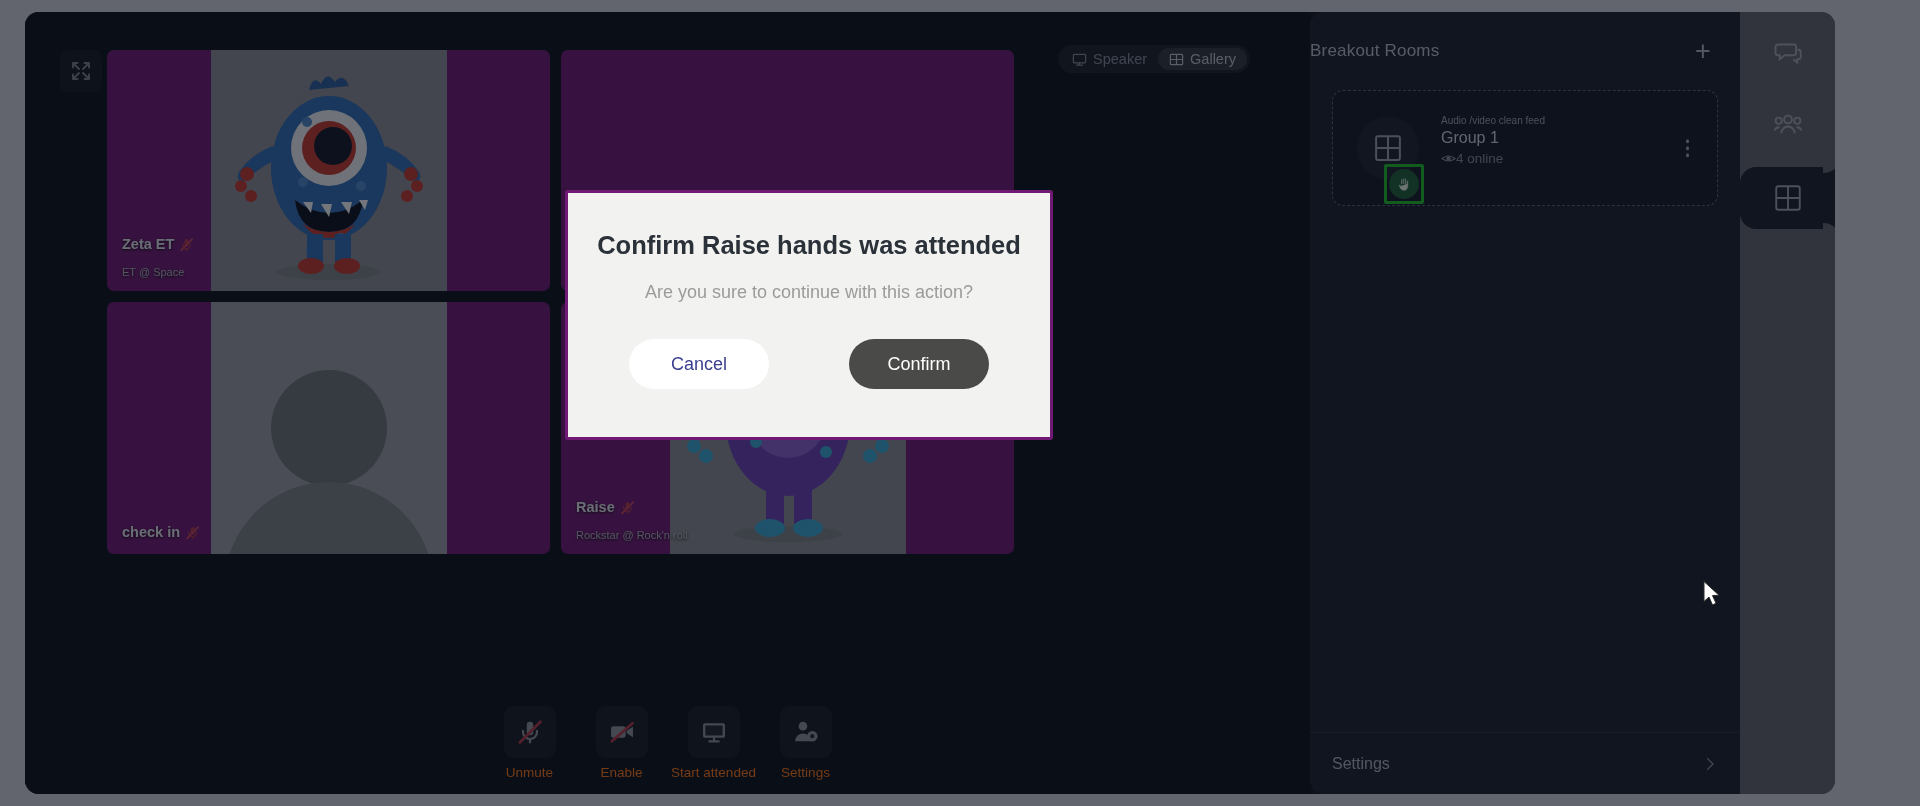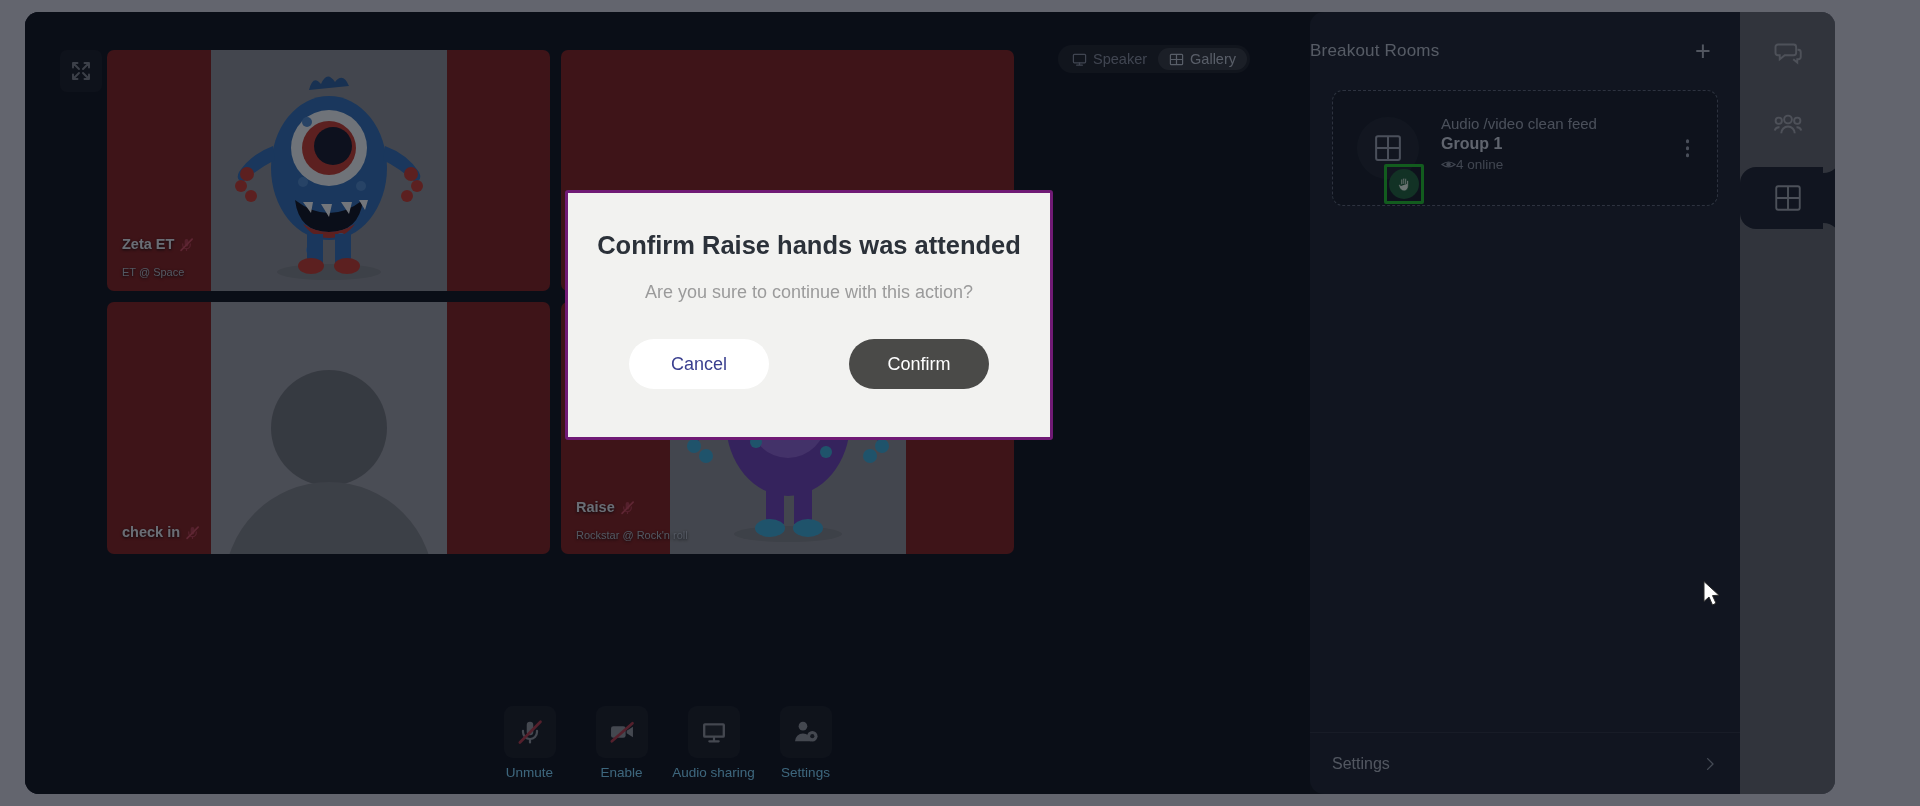--- a/index.html
+++ b/index.html
@@ -71,21 +71,21 @@
   .viewswitch svg { display: block; }
 
   
   .tiles {
     position: absolute;
     left: 82px; top: 38px;
     width: 1120px; height: 500px;
   }
   .tile {
     position: absolute;
-    background: #7f1d1d;
+    background: #701a75;
     border-radius: 7px;
     overflow: hidden;
   }
   .tile.t1 { left: 0;    top: 0;   width: 443px; height: 241px; }
   .tile.t2 { left: 454px;top: 0;   width: 453px; height: 241px; }
   .tile.t3 { left: 0;    top: 252px; width: 443px; height: 252px; }
   .tile.t4 { left: 454px;top: 252px; width: 453px; height: 252px; }
 
   .tile .media {
     position: absolute;
@@ -135,21 +135,21 @@
   }
   .tb-ico {
     width: 52px; height: 52px;
     border-radius: 9px;
     background: rgba(255,255,255,0.045);
     display: flex; align-items: center; justify-content: center;
   }
   .tb-lbl {
     margin-top: 7px;
     font-size: 13.5px;
-    color: #7dd3fc;
+    color: #f97316;
     white-space: nowrap;
   }
 
   
   .sidebar {
     position: absolute;
     right: 95px; top: 0;
     width: 430px; height: 782px;
     background: #1b2130;
     border-radius: 14px 0 0 14px;
@@ -197,22 +197,22 @@
     left: 51px; bottom: 1px;
     width: 40px; height: 40px;
     border: 3px solid #1ebd2c;
     border-radius: 2px;
     z-index: 4;
     pointer-events: none;
   }
   .room-txt {
     position: absolute; left: 108px; top: 24px;
   }
-  .room-feed { font-size: 15px; color: #9aa1b0; white-space: nowrap; }
-  .room-name { font-size: 16px; font-weight: bold; color: #c9cfdb; margin-top: 3px; }
+  .room-feed { font-size: 10px; color: #9aa1b0; white-space: nowrap; }
+  .room-name { font-size: 16px; font-weight: normal; color: #c9cfdb; margin-top: 3px; }
   .room-online {
     display: flex; align-items: center; 
     font-size: 13.5px; color: #848b9a; margin-top: 4px;
   }
   .room-menu {
     position: absolute; right: 20px; top: 50%;
     transform: translateY(-50%);
     display: flex; flex-direction: column; gap: 3.5px;
     padding: 6px 8px; cursor: pointer;
   }
@@ -481,21 +481,21 @@
           <div class="tb-lbl">Enable</div>
         </div>
         <div class="tb-item">
           <div class="tb-ico">
             <svg width="28" height="28" viewBox="0 0 24 24">
               <rect x="2.6" y="4.4" width="18.8" height="12.6" rx="1.6" fill="#8d9099"></rect>
               <rect x="4.6" y="6.4" width="14.8" height="8.6" fill="#22262f"></rect>
               <path d="M12 17 v2.6 M8 20 h8" stroke="#8d9099" stroke-width="1.9" stroke-linecap="round"></path>
             </svg>
           </div>
-          <div class="tb-lbl">Audio sharing</div>
+          <div class="tb-lbl">Start attended</div>
         </div>
         <div class="tb-item">
           <div class="tb-ico">
             <svg width="28" height="28" viewBox="0 0 24 24">
               <circle cx="9.4" cy="7" r="3.7" fill="#8d9099"></circle>
               <path d="M2.6 20 a6.8 6.8 0 0 1 13.6 0z" fill="#8d9099"></path>
               <circle cx="17.4" cy="15.6" r="4.5" fill="#8d9099"></circle>
               <circle cx="17.4" cy="15.6" r="1.8" fill="#22262f"></circle>
             </svg>
           </div>

